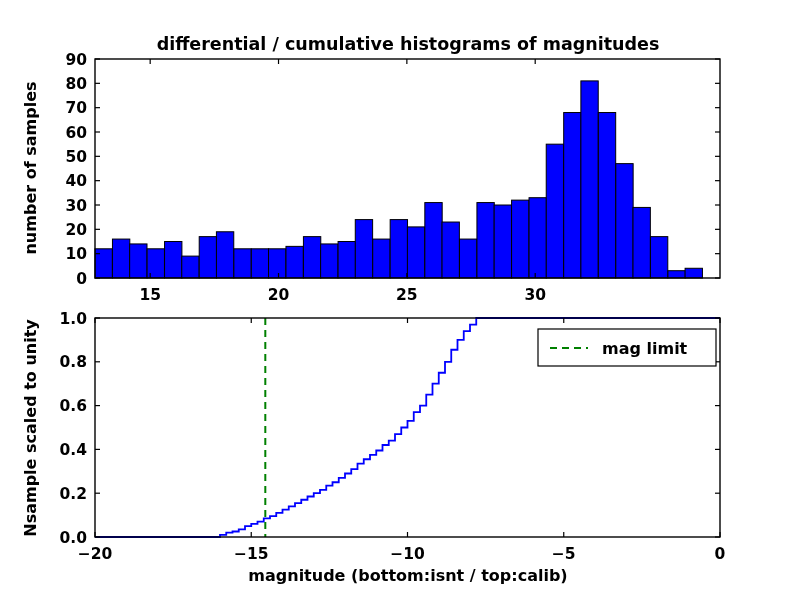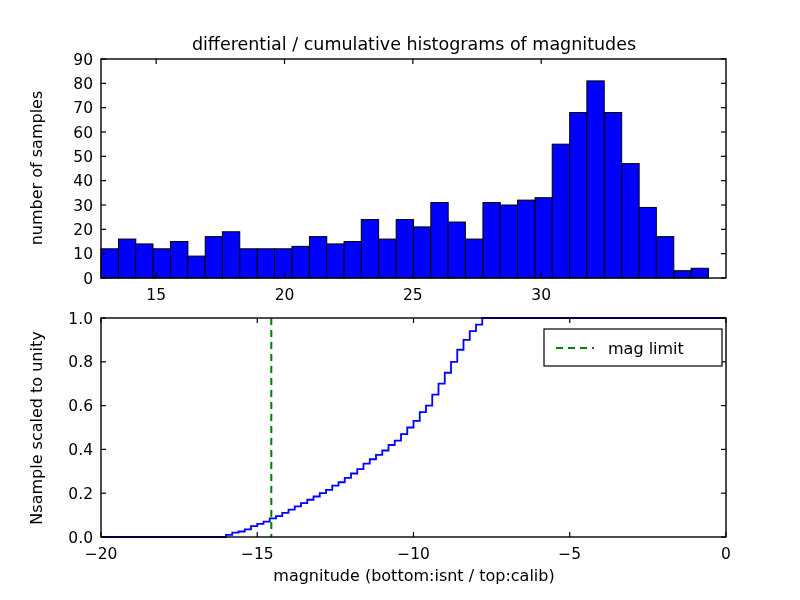--- a/index.html
+++ b/index.html
@@ -9,24 +9,25 @@
   }
   body {
     width: 800px;
     height: 600px;
     font-family: "DejaVu Sans", sans-serif;
     overflow: hidden;
     position: relative;
   }
   #figure {
     position: absolute;
-    left: 6px; top: 0;
+    left: 0; top: 0;
     width: 647px;
     height: 600px;
     background: #ffffff;
+    font-weight: bold;
   }
   .fig-svg { display: block; }
   text { font-family: "DejaVu Sans", sans-serif; fill: #000000; }
   .tick-label { font-size: 15.5px; }
   .axis-label { font-size: 16px; }
   .title-label { font-size: 17.5px; }
   .legend-label { font-size: 16px; }
   .axis-line {
     fill: none;
     stroke: #000000;

